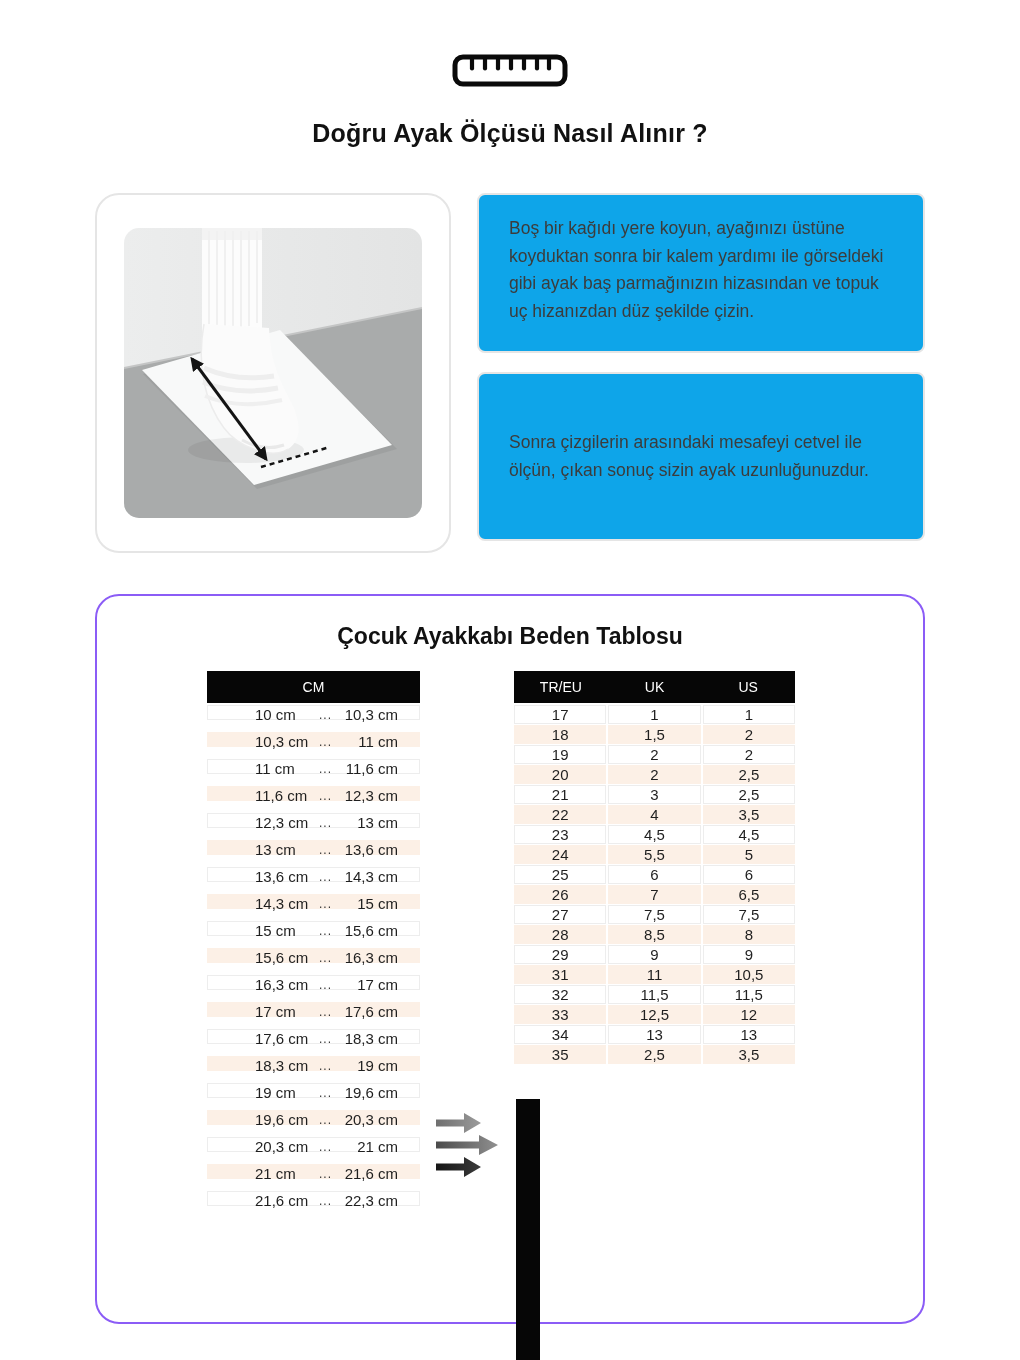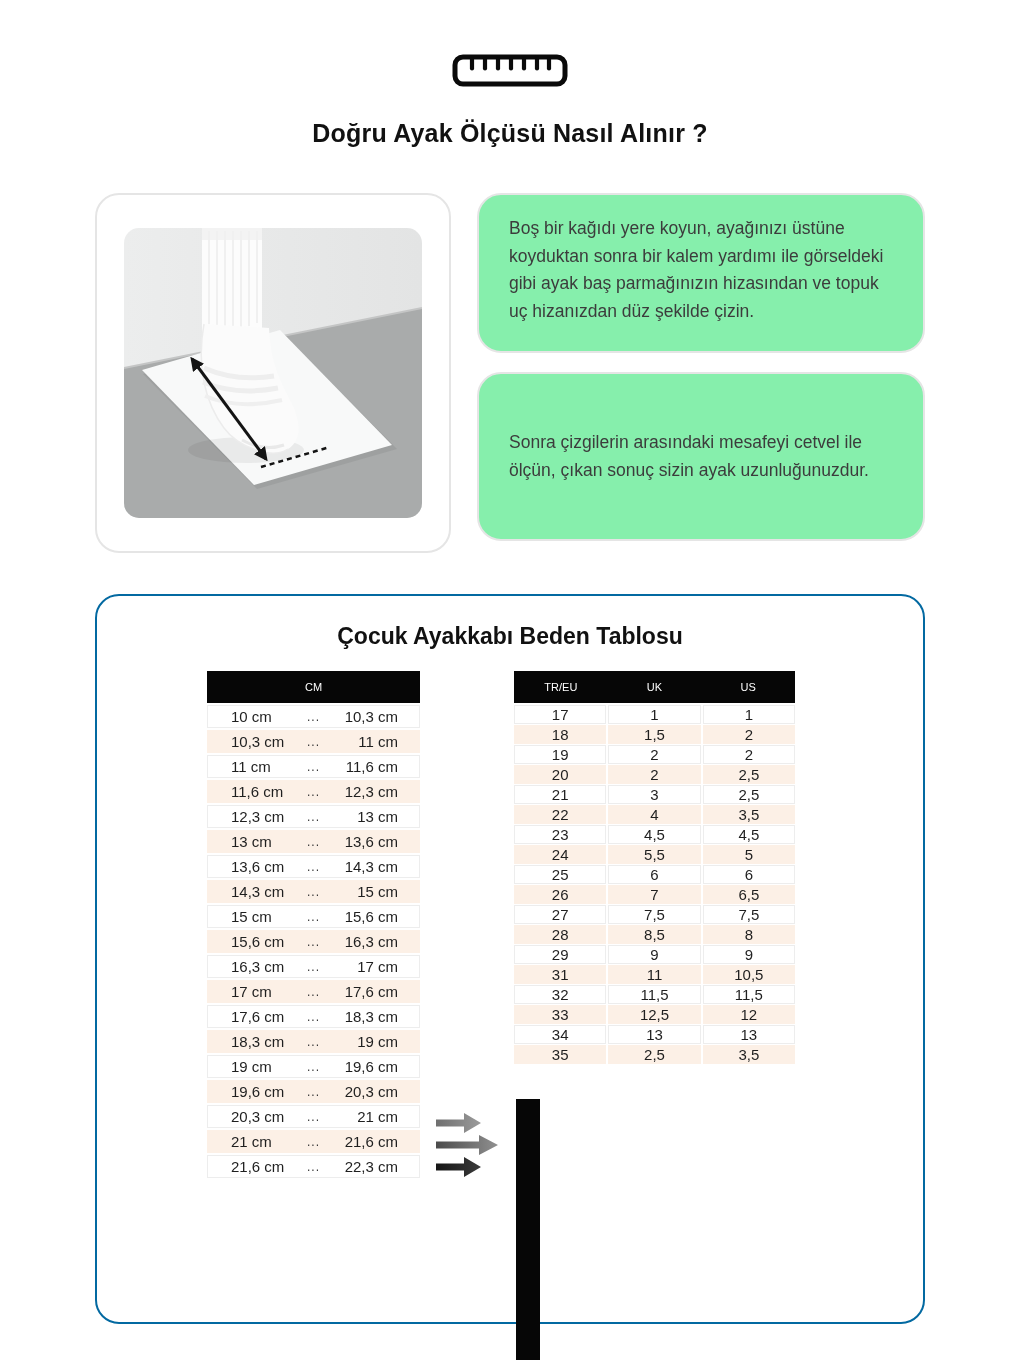--- a/index.html
+++ b/index.html
@@ -27,51 +27,51 @@
   .photo-card {
     width:356px; height:360px; flex:0 0 356px;
     border:2px solid #e5e5e5; border-radius:24px;
     display:flex; align-items:center; justify-content:center;
     background:#fff;
   }
   .photo-card svg { width:298px; height:290px; }
 
   .steps { flex:1; display:flex; flex-direction:column; gap:19px; }
   .step-card {
-    border:2px solid #e5e5e5; border-radius:24px; background:#86efac;
+    border:2px solid #e5e5e5; border-radius:8px; background:#0ea5e9;
     padding:20px 30px; font-size:17.5px; line-height:27.5px; color:#3c3c3c;
   }
   .step-1 { height:160px; }
   .step-2 { height:169px; display:flex; align-items:center; }
   .step-card p { margin:0; }
 
   
   .table-card {
     margin:41px 95px 0; height:730px;
-    border:2px solid #0369a1; border-radius:24px; background:#fff;
+    border:2px solid #8b5cf6; border-radius:24px; background:#fff;
   }
   .table-title {
     margin:27px 0 0; text-align:center;
     font-size:23px; font-weight:bold; color:#111;
   }
 
   .tables { display:flex; margin-top:21px; padding-left:110px; }
 
   
   .cm-table { width:213px; flex:0 0 213px; }
   .tbl-header {
     height:32px; background:#060606; color:#ffffff;
-    font-size:11px; margin-bottom:2px;
+    font-size:14px; margin-bottom:2px;
   }
   .cm-table .tbl-header { display:flex; align-items:center; justify-content:center; }
   .cm-row {
     display:grid; grid-template-columns:1fr 34px 1fr; align-items:center;
-    height:23px; margin-bottom:2px;
+    height:15px; margin-bottom:12px;
     background:#fff; border:1px solid #ededed;
-    font-size:15px; color:#1f1f1f;
+    font-size:15px; color:#1f1f1f;padding-left:24px;
   }
   .cm-row:nth-child(even) { background:#fcf0e6; border-color:#fcf0e6; }
   .cm-from { padding-left:23px; text-align:left; }
   .cm-sep  { text-align:center; font-size:12px; color:#333; letter-spacing:1px; }
   .cm-to   { padding-right:21px; text-align:right; }
 
   
   .arrow-spacer { width:94px; flex:0 0 94px; display:flex; align-items:center; justify-content:center; }
   .arrow-spacer svg { width:66px; height:76px; transform:translateY(-36px); }
 

